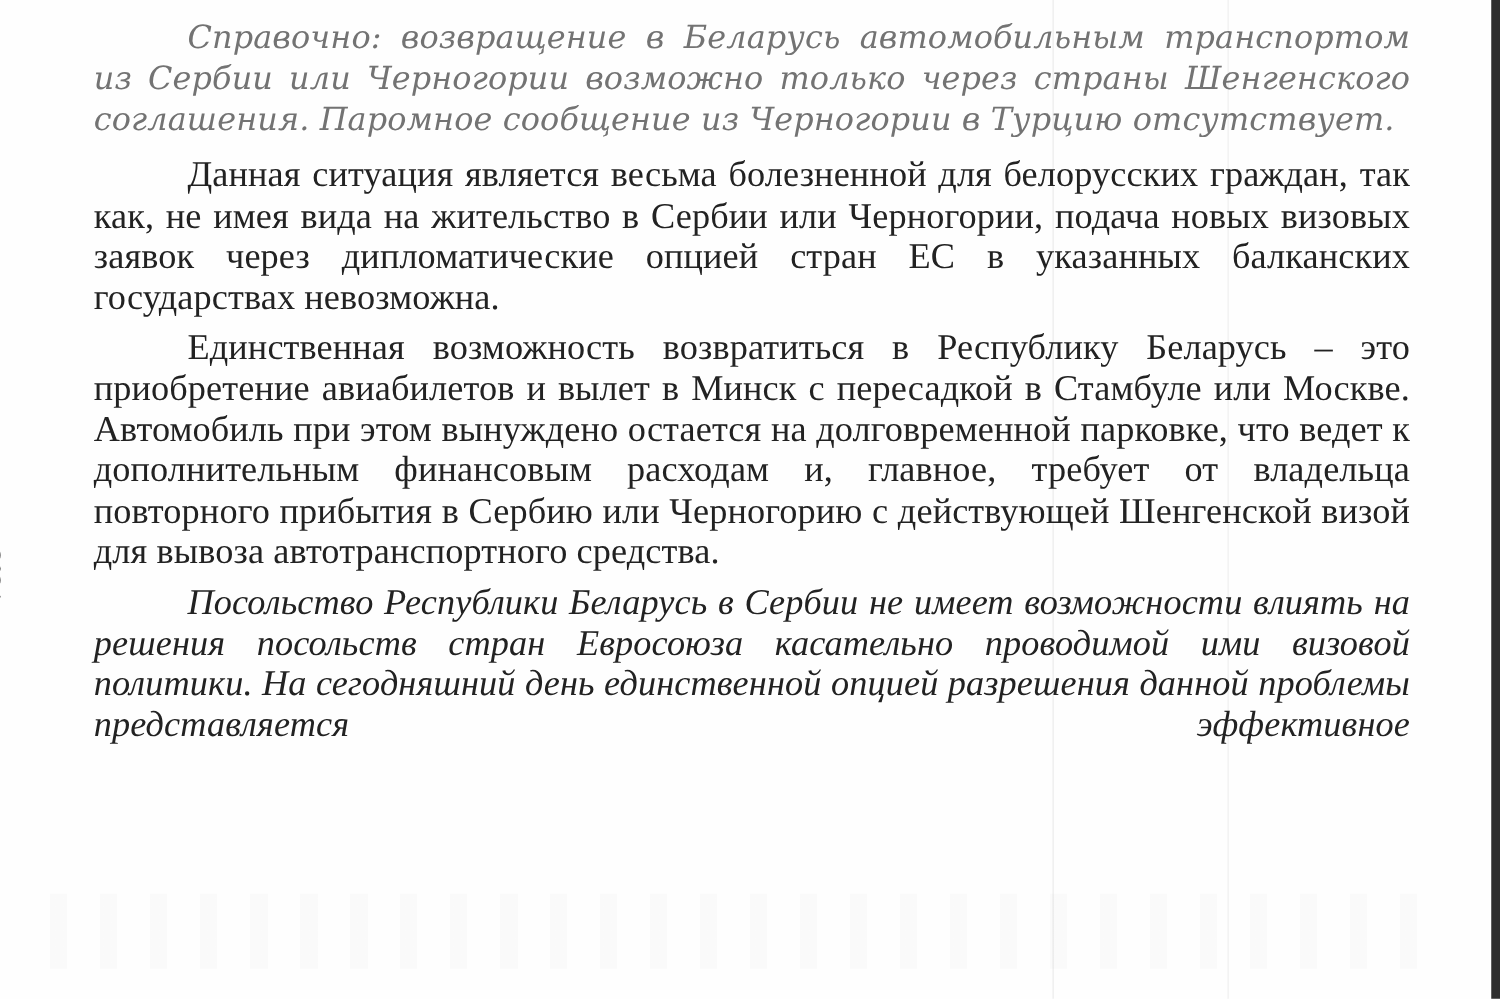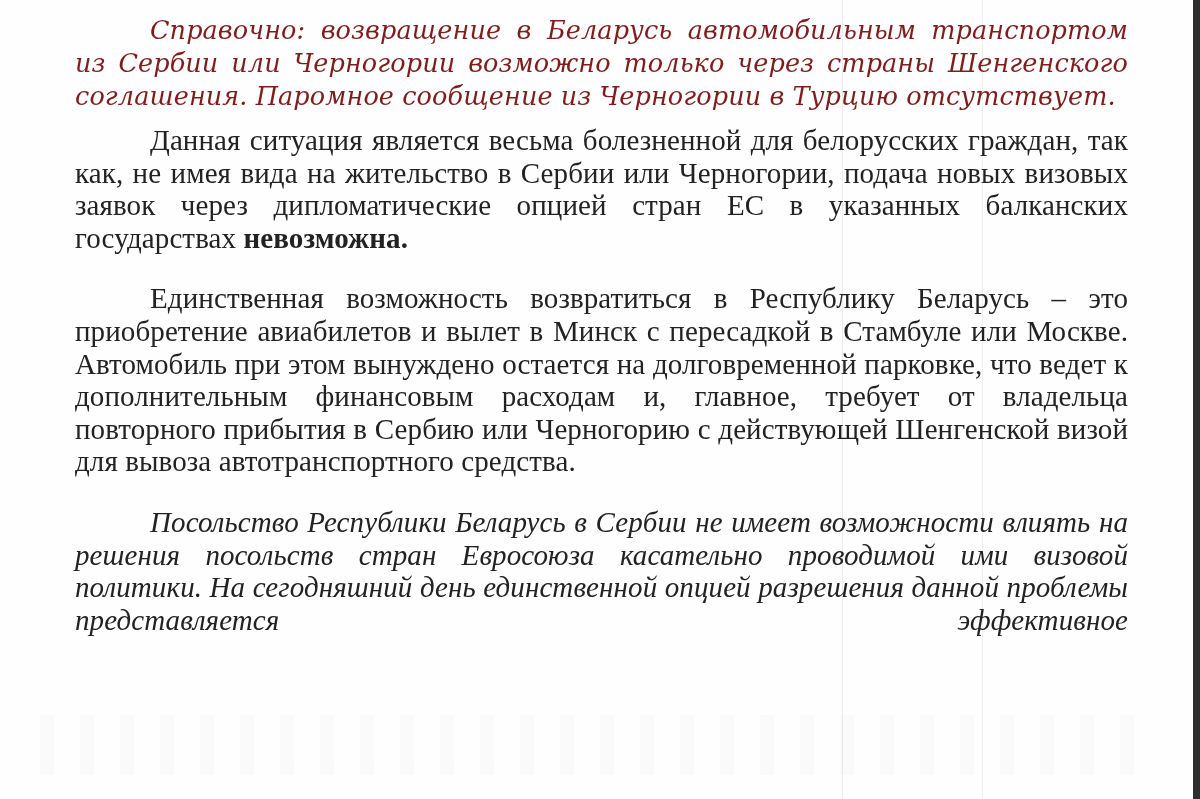--- a/index.html
+++ b/index.html
@@ -18,26 +18,26 @@
     background: #2e2e2e;
   }
   .fold1 { position: absolute; left: 842px; top: 0; width: 1px; height: 799px; background: #ececec; }
   .fold2 { position: absolute; left: 982px; top: 0; width: 1px; height: 799px; background: #efefef; }
   .body-text {
     position: absolute; left: 75px; width: 1053px;
     font-size: 29px; line-height: 32.6px; text-align: justify;
     letter-spacing: 0.1px;
   }
   .p { margin: 0; text-indent: 75px; }
-  .p + .p { margin-top: 28px; }
+  .p + .p { margin-top: 8px; }
   .italic {
     font-style: italic; font-family: "DejaVu Serif", "Liberation Serif", serif;
-    font-size: 25.5px; line-height: 33px; color: #7f1d1d;
+    font-size: 25.5px; line-height: 33px; color: #737373;
   }
-  .bold { font-weight: bold; }
+  .bold { font-weight: normal; }
   .margin-mark {
     position: absolute; left: 4px; top: 440px; font-size: 20px; color: #333;
     transform: rotate(90deg); transform-origin: left top;
     font-family: "Liberation Serif", serif;
   }
   .bleed {
     position: absolute; left: 40px; top: 715px; width: 1100px; height: 60px;
     background: repeating-linear-gradient(90deg, rgba(0,0,0,0.015) 0 14px, transparent 14px 40px);
   }
 </style>

